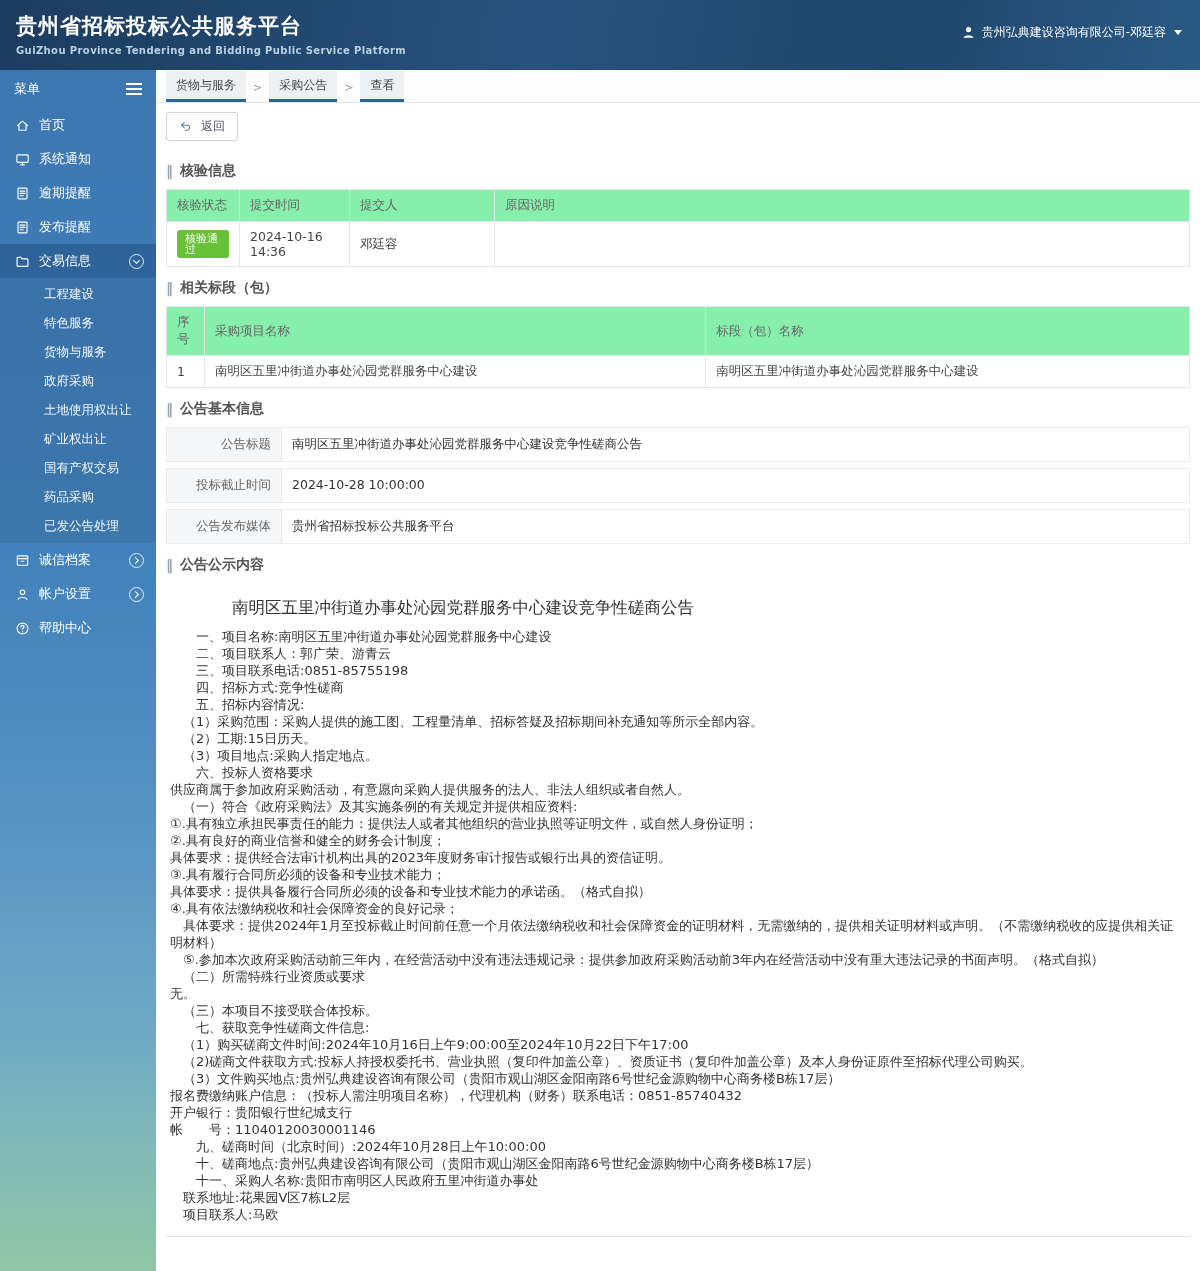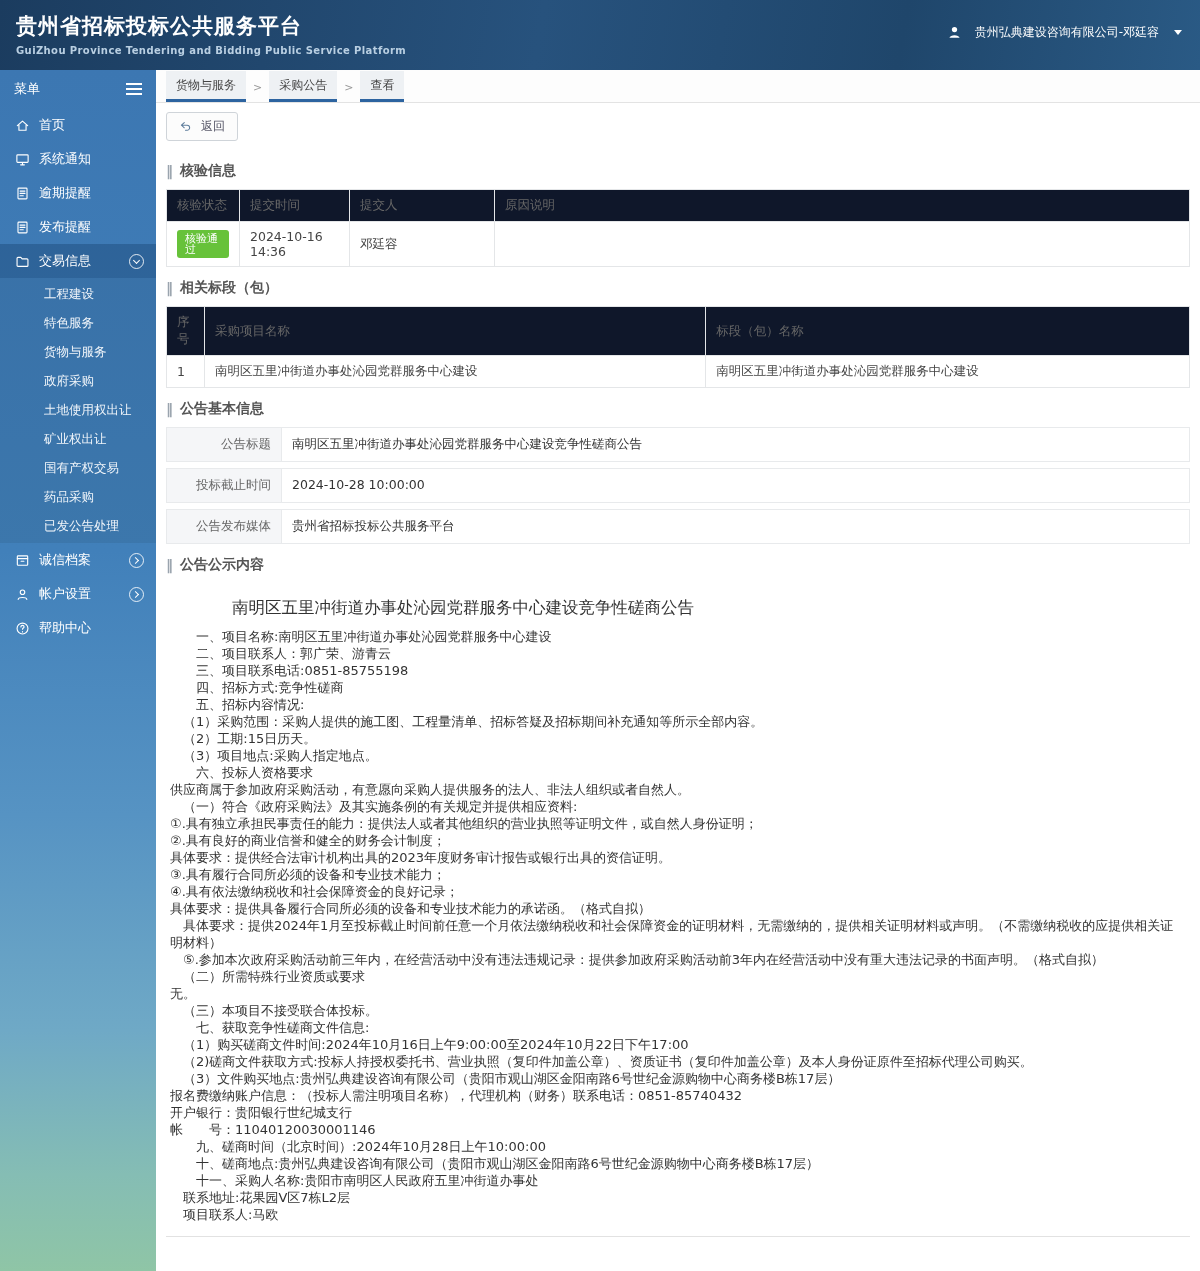--- a/index.html
+++ b/index.html
@@ -5,21 +5,21 @@
   * { margin:0; padding:0; box-sizing:border-box; }
   html,body { width:1200px; height:1271px; overflow:hidden; background:#fff;
     font-family:"DejaVu Sans","Liberation Sans",sans-serif; font-size:13px; color:#333; }
 
   
   .header { position:absolute; left:0; top:0; width:1200px; height:70px;
     background:linear-gradient(100deg,#1b3c5f 0%,#27527d 45%,#1f466b 75%,#2a5a85 100%);
     padding:12px 16px; }
   .header-title { color:#fff; font-size:21px; font-weight:bold; letter-spacing:1px; }
   .header-sub { color:#b9cfe2; font-size:10px; margin-top:5px; letter-spacing:.4px;font-weight:bold; }
-  .header-user { position:absolute; right:18px; top:24px; display:flex; align-items:center; gap:13px;
+  .header-user { position:absolute; right:18px; top:24px; display:flex; align-items:center; gap:6px;
     color:#fff; font-size:12px; cursor:pointer; }
   .caret-down { width:0; height:0; border-left:4px solid transparent; border-right:4px solid transparent;
     border-top:5px solid #fff; margin-left:2px; }
 
   
   .sidebar { position:absolute; left:0; top:70px; width:156px; height:1201px;
     background:linear-gradient(180deg,#3c77b2 0%,#4180ba 40%,#5693c3 62%,#6fa9c6 80%,#85bdb4 92%,#8fc5a6 100%);
     color:#fff; }
   .menu-head { height:38px; display:flex; align-items:center; justify-content:space-between;
     padding:0 14px; font-size:13px; }
@@ -54,21 +54,21 @@
   .bic { width:13px; height:13px; stroke:#5f7d9c; fill:none; stroke-width:1.3;
     stroke-linecap:round; stroke-linejoin:round; }
 
   .section { margin:6px 10px 0; }
   .section-title { display:flex; align-items:center; gap:7px; font-size:14px; font-weight:bold;
     color:#555; margin:12px 0 9px; }
   .title-mark { color:#9aa4ae; font-weight:bold; font-size:14px; }
 
   table.data-table { width:100%; border-collapse:collapse; font-size:12.5px; }
   .data-table th, .data-table td { border:1px solid #e4e6e8; padding:7px 10px; text-align:left; }
-  .data-table th { background:#0f172a; color:#666; font-weight:normal; }
+  .data-table th { background:#86efac; color:#666; font-weight:normal; }
   .data-table td { color:#444; }
   .col-status { width:73px; } .col-time { width:110px; } .col-person { width:145px; }
   .col-no { width:38px; } .col-project { width:49%; }
 
   .badge-pass { display:inline-block; background:#67c23a; color:#fff; font-size:11px;
     padding:3px 8px; border-radius:3px; line-height:1; }
 
   .info-row { display:flex; margin-bottom:6px; }
   .info-label { width:116px; background:#f5f6f8; border:1px solid #e8eaec; color:#666;
     font-size:12.5px; text-align:right; padding:8px 10px 8px 4px; }
@@ -302,22 +302,22 @@
           <div class="para">　（1）采购范围：采购人提供的施工图、工程量清单、招标答疑及招标期间补充通知等所示全部内容。</div>
           <div class="para">　（2）工期:15日历天。</div>
           <div class="para">　（3）项目地点:采购人指定地点。</div>
           <div class="para">　　六、投标人资格要求</div>
           <div class="para">供应商属于参加政府采购活动，有意愿向采购人提供服务的法人、非法人组织或者自然人。</div>
           <div class="para">　（一）符合《政府采购法》及其实施条例的有关规定并提供相应资料:</div>
           <div class="para">①.具有独立承担民事责任的能力：提供法人或者其他组织的营业执照等证明文件，或自然人身份证明；</div>
           <div class="para">②.具有良好的商业信誉和健全的财务会计制度；</div>
           <div class="para">具体要求：提供经合法审计机构出具的2023年度财务审计报告或银行出具的资信证明。</div>
           <div class="para">③.具有履行合同所必须的设备和专业技术能力；</div>
+          <div class="para">具体要求：提供具备履行合同所必须的设备和专业技术能力的承诺函。（格式自拟）</div>
           <div class="para">④.具有依法缴纳税收和社会保障资金的良好记录；</div>
-          <div class="para">具体要求：提供具备履行合同所必须的设备和专业技术能力的承诺函。（格式自拟）</div>
           <div class="para">　具体要求：提供2024年1月至投标截止时间前任意一个月依法缴纳税收和社会保障资金的证明材料，无需缴纳的，提供相关证明材料或声明。（不需缴纳税收的应提供相关证明材料）</div>
           <div class="para">　⑤.参加本次政府采购活动前三年内，在经营活动中没有违法违规记录：提供参加政府采购活动前3年内在经营活动中没有重大违法记录的书面声明。（格式自拟）</div>
           <div class="para">　（二）所需特殊行业资质或要求</div>
           <div class="para">无。</div>
           <div class="para">　（三）本项目不接受联合体投标。</div>
           <div class="para">　　七、获取竞争性磋商文件信息:</div>
           <div class="para">　（1）购买磋商文件时间:2024年10月16日上午9:00:00至2024年10月22日下午17:00</div>
           <div class="para">　（2)磋商文件获取方式:投标人持授权委托书、营业执照（复印件加盖公章）、资质证书（复印件加盖公章）及本人身份证原件至招标代理公司购买。</div>
           <div class="para">　（3）文件购买地点:贵州弘典建设咨询有限公司（贵阳市观山湖区金阳南路6号世纪金源购物中心商务楼B栋17层）</div>
           <div class="para">报名费缴纳账户信息：（投标人需注明项目名称），代理机构（财务）联系电话：0851-85740432</div>

